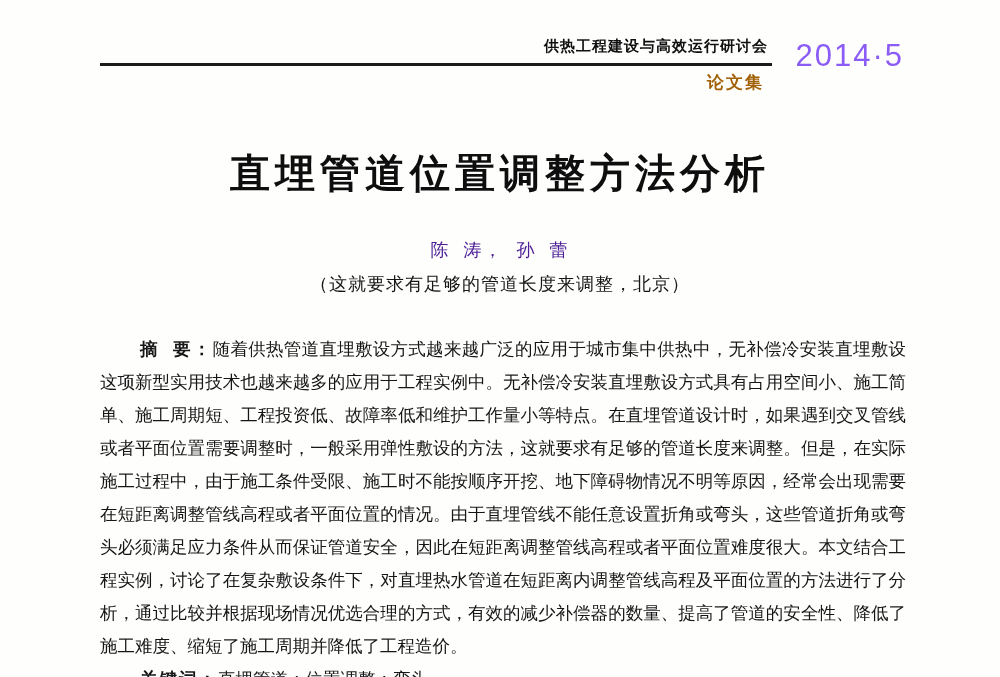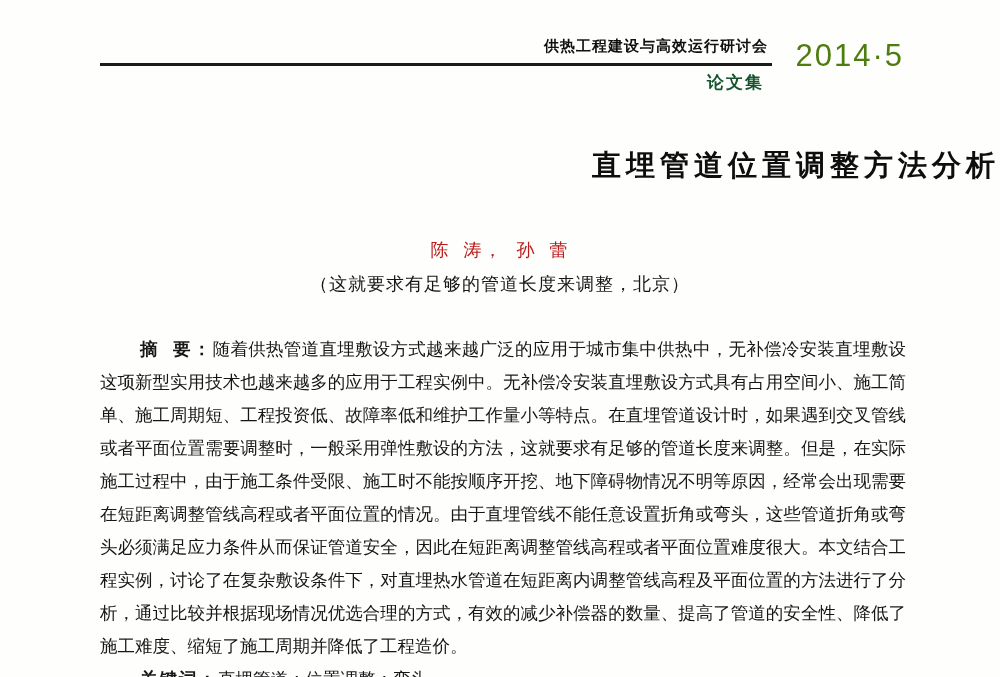--- a/index.html
+++ b/index.html
@@ -34,56 +34,56 @@
     height: 3px;
     background: #1b1b1b;
   }
   .issue {
     position: absolute;
     top: 38px;
     right: 96px;
     font-family: "Liberation Sans", "DejaVu Sans", sans-serif;
     font-size: 31px;
     letter-spacing: 2px;
-    color: #4d7c0f;
+    color: #8b5cf6;
     white-space: nowrap;
   }
   .proceedings {
     position: absolute;
     top: 71px;
     right: 236px;
     font-family: "Liberation Sans", "DejaVu Sans", sans-serif;
     font-weight: bold;
     font-size: 17px;
     letter-spacing: 2px;
-    color: #14532d;
+    color: #a16207;
     text-align: center;
   }
 
   
   .title {
     position: absolute;
     top: 146px;
     left: 0;
     width: 100%;
-    text-align: right;
-    font-size: 29px;
+    text-align: center;
+    font-size: 40px;
     font-weight: bold;
     letter-spacing: 5px;
     color: #0e0e0e;
   }
   .authors {
     position: absolute;
     top: 238px;
     left: 0;
     width: 100%;
     text-align: center;
     font-size: 18px;
     letter-spacing: 2px;
-    color: #b91c1c;
+    color: #4c1d95;
     white-space: pre;
   }
   .affiliation {
     position: absolute;
     top: 272px;
     left: 0;
     width: 100%;
     text-align: center;
     font-size: 18px;
     letter-spacing: 1px;

